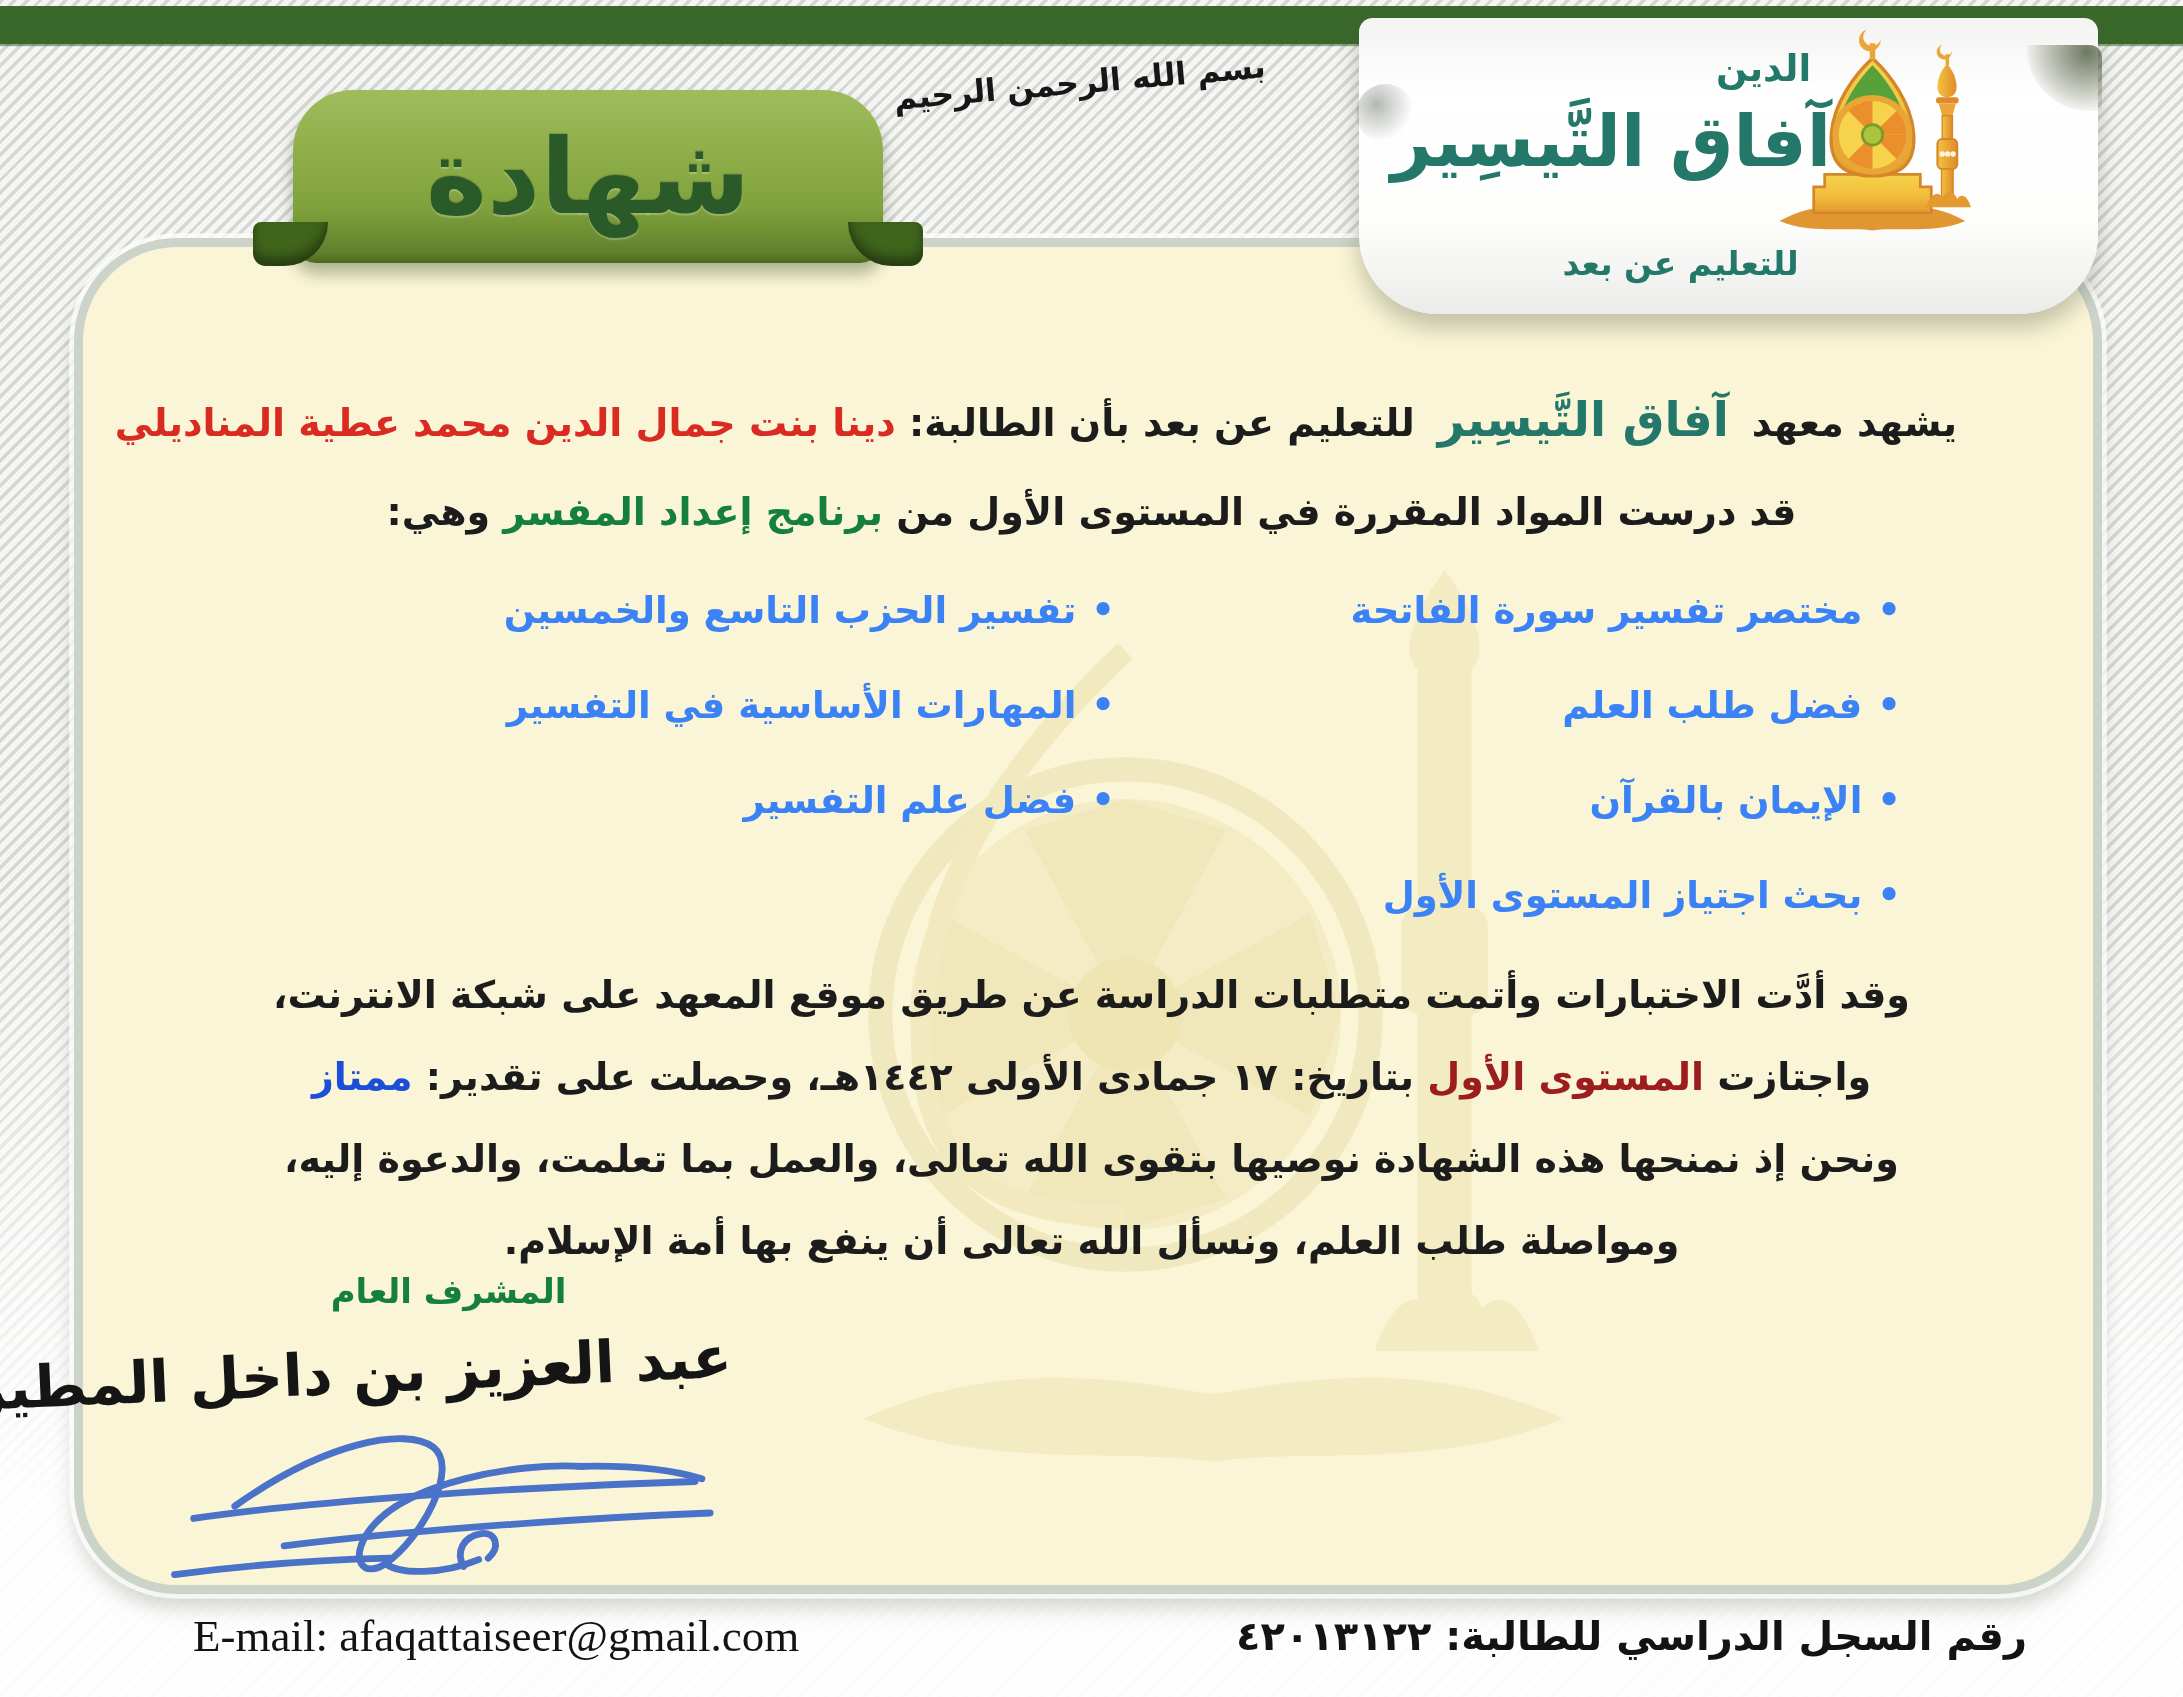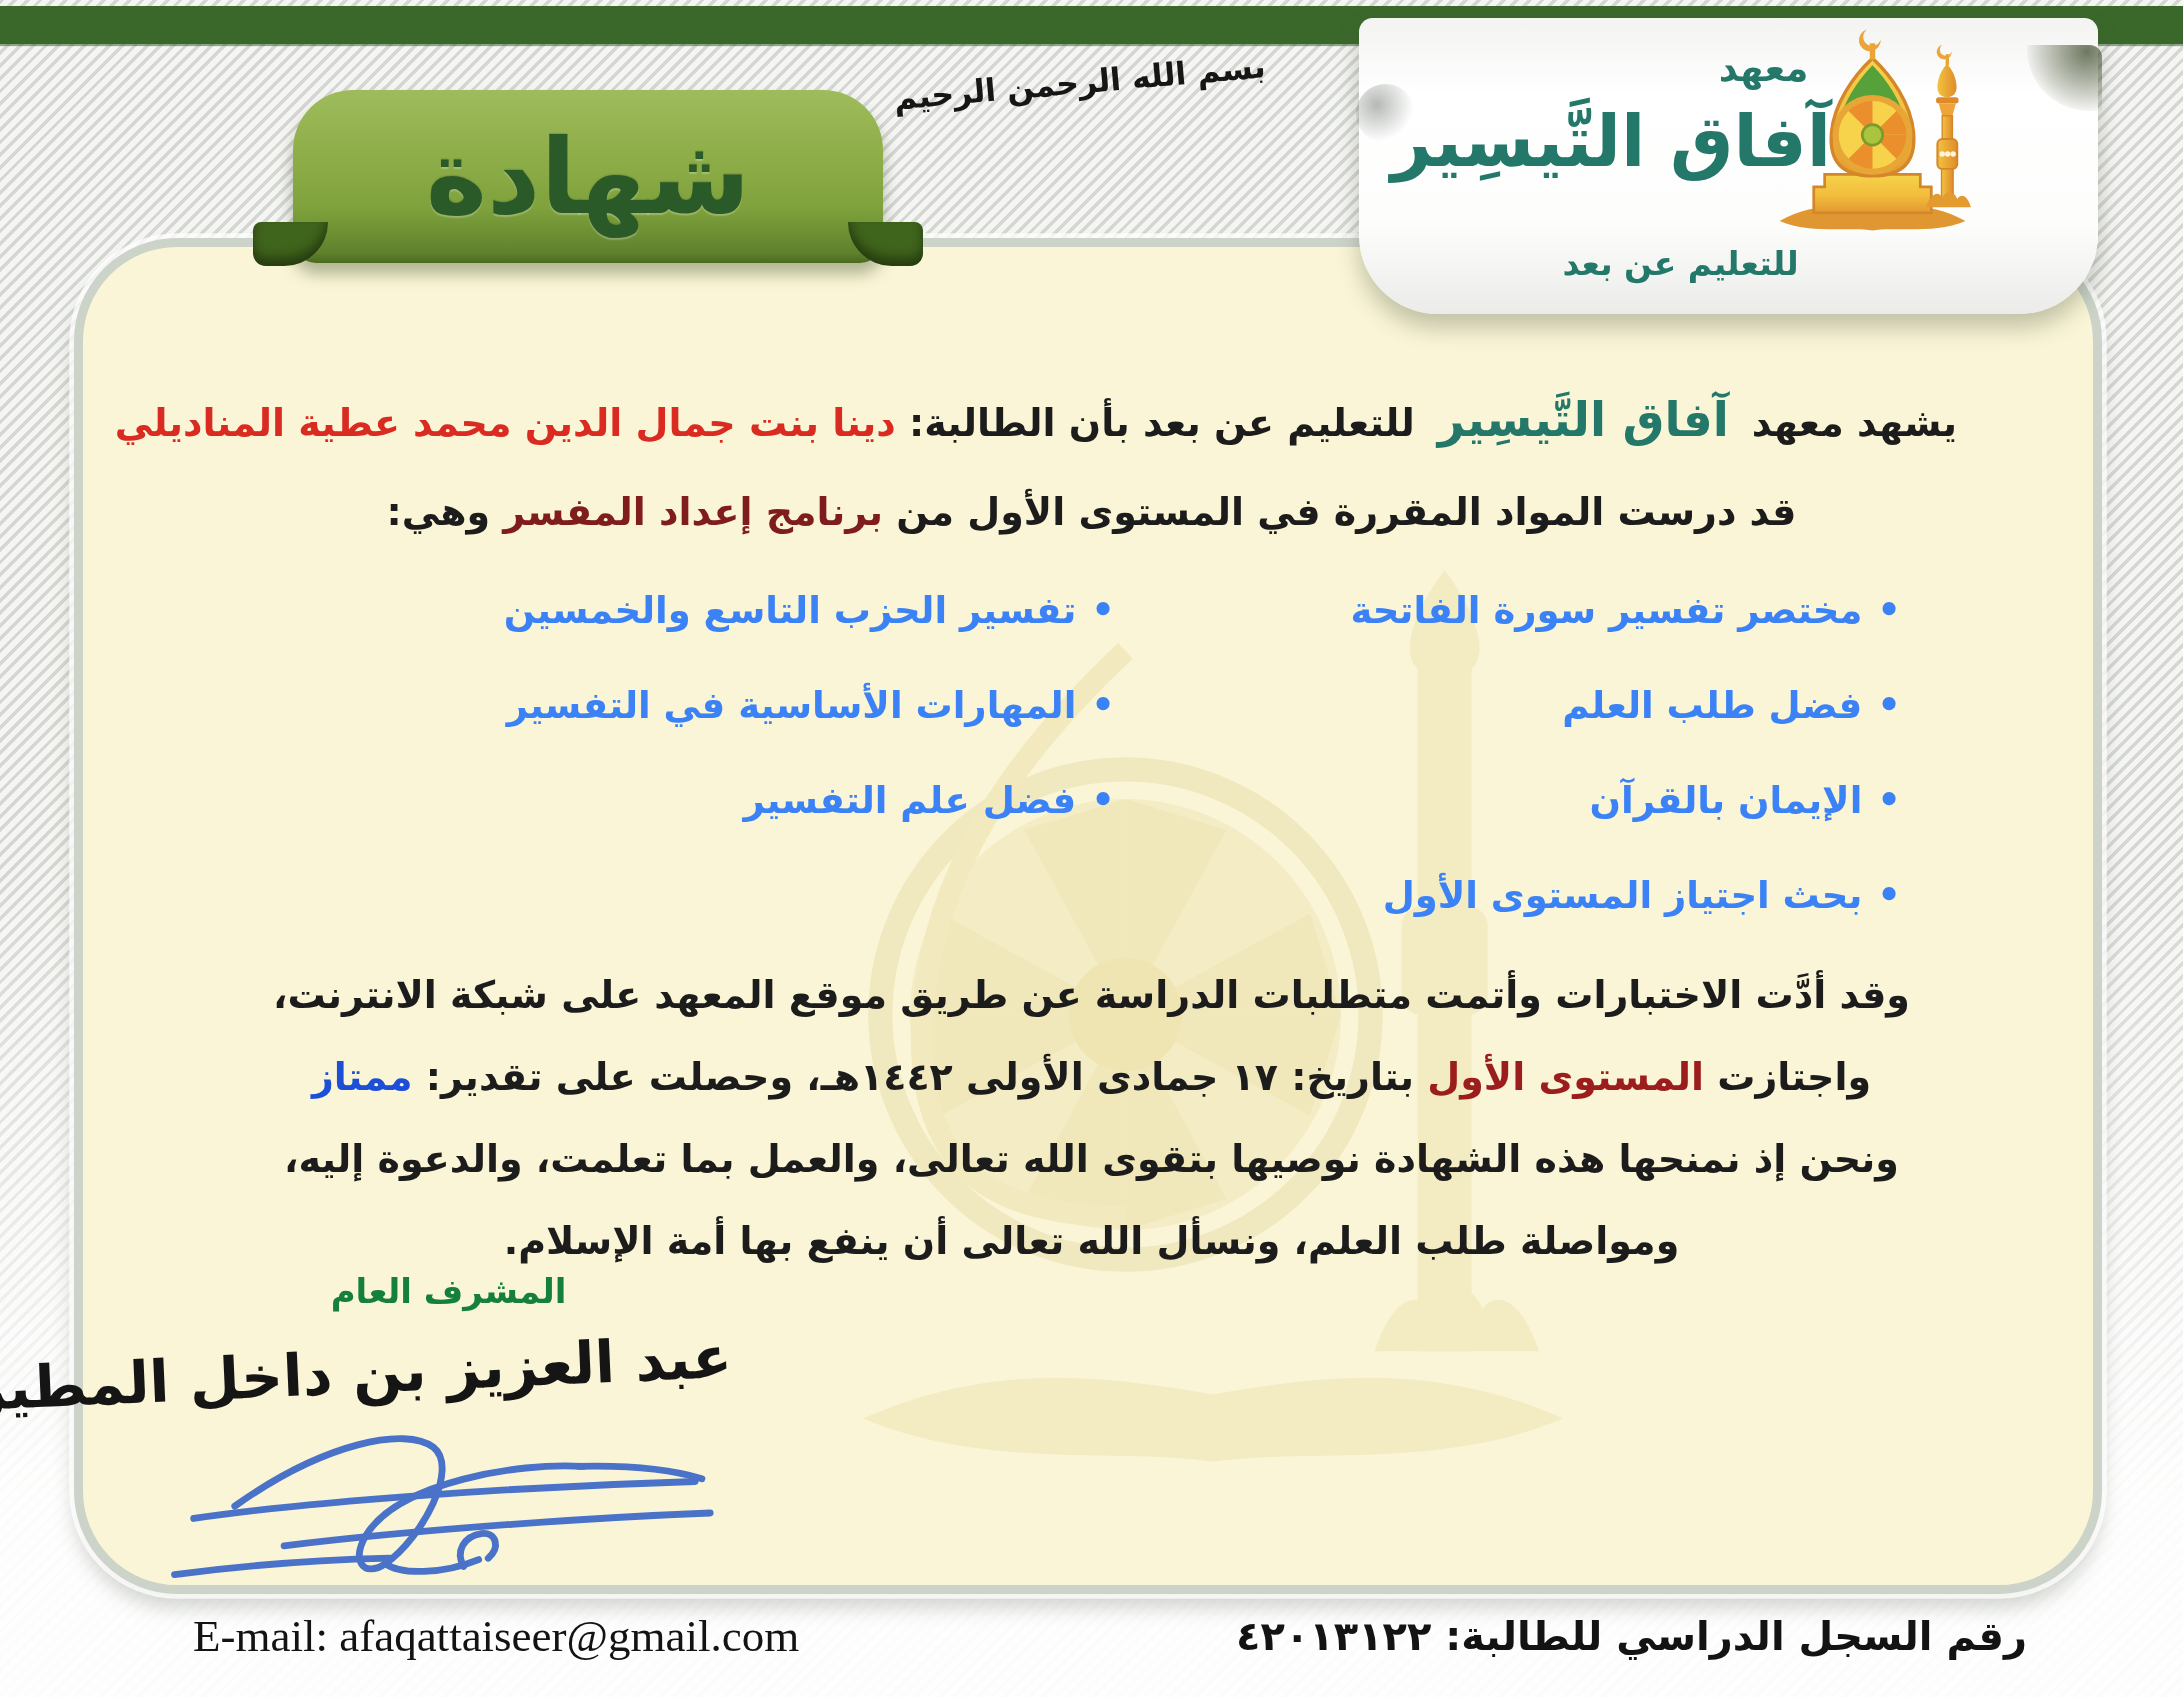--- a/index.html
+++ b/index.html
@@ -52,21 +52,21 @@
   .logo-line3{position:absolute;left:171px;top:226px;width:301px;text-align:center;direction:rtl;
           font-size:33px;font-weight:bold;color:#23786a;white-space:nowrap;}
   .mosque{position:absolute;left:411px;top:9.6px;width:205px;height:226px;}
   
   .rtl-line{position:absolute;left:226px;right:226px;text-align:center;direction:rtl;
           font-weight:bold;color:#1c1c1c;white-space:nowrap;z-index:3;}
   .l-p1a{top:375px;font-size:38px;line-height:89px;height:89px;}
   .l-p1b{top:468px;font-size:38px;line-height:89px;height:89px;}
   .inst-inline{color:#23786a;font-size:47px;padding:0 9.6px;}
   .student{color:#d92b21;}
-  .program{color:#7f1d1d;}
+  .program{color:#15803d;}
   .courses-col{position:absolute;top:563px;direction:rtl;text-align:right;z-index:3;}
   .col-right{right:282px;width:815px;}
   .col-left{right:1068px;width:685px;}
   .course{height:95px;line-height:95px;font-size:37px;font-weight:bold;color:#3b82f6;white-space:nowrap;}
   .dot{display:inline-block;margin-left:15px;font-size:37px;}
   .l-c1{top:953px;font-size:38px;line-height:84px;height:84px;}
   .l-c2{top:1035px;font-size:38px;line-height:84px;height:84px;}
   .l-c3{top:1117px;font-size:38px;line-height:84px;height:84px;}
   .l-c4{top:1199px;font-size:38px;line-height:84px;height:84px;}
   .level{color:#9c1d1d;}
@@ -121,21 +121,21 @@
 
   <div class="banner">
     <div class="banner-title">شهادة</div>
   </div>
 
   <div class="bismillah">بسم الله الرحمن الرحيم</div>
 
   <div class="ribbon">
     <div class="ribbon-curl-left"></div>
     <div class="ribbon-curl-right"></div>
-    <div class="logo-line1">معهد</div>
+    <div class="logo-line1">الدين</div>
     <div class="logo-name">آفاق التَّيسِير</div>
     <div class="logo-line3">للتعليم عن بعد</div>
     <svg class="mosque" viewBox="0 0 300 330">
       <defs>
         <linearGradient id="gGold" x1="0" y1="0" x2="0" y2="1">
           <stop offset="0" stop-color="#f6d34a"></stop>
             <stop offset="0.55" stop-color="#f2bc3d"></stop>
             <stop offset="1" stop-color="#e39a2f"></stop>
         </linearGradient>
         <linearGradient id="gGold2" x1="0" y1="0" x2="1" y2="0">

